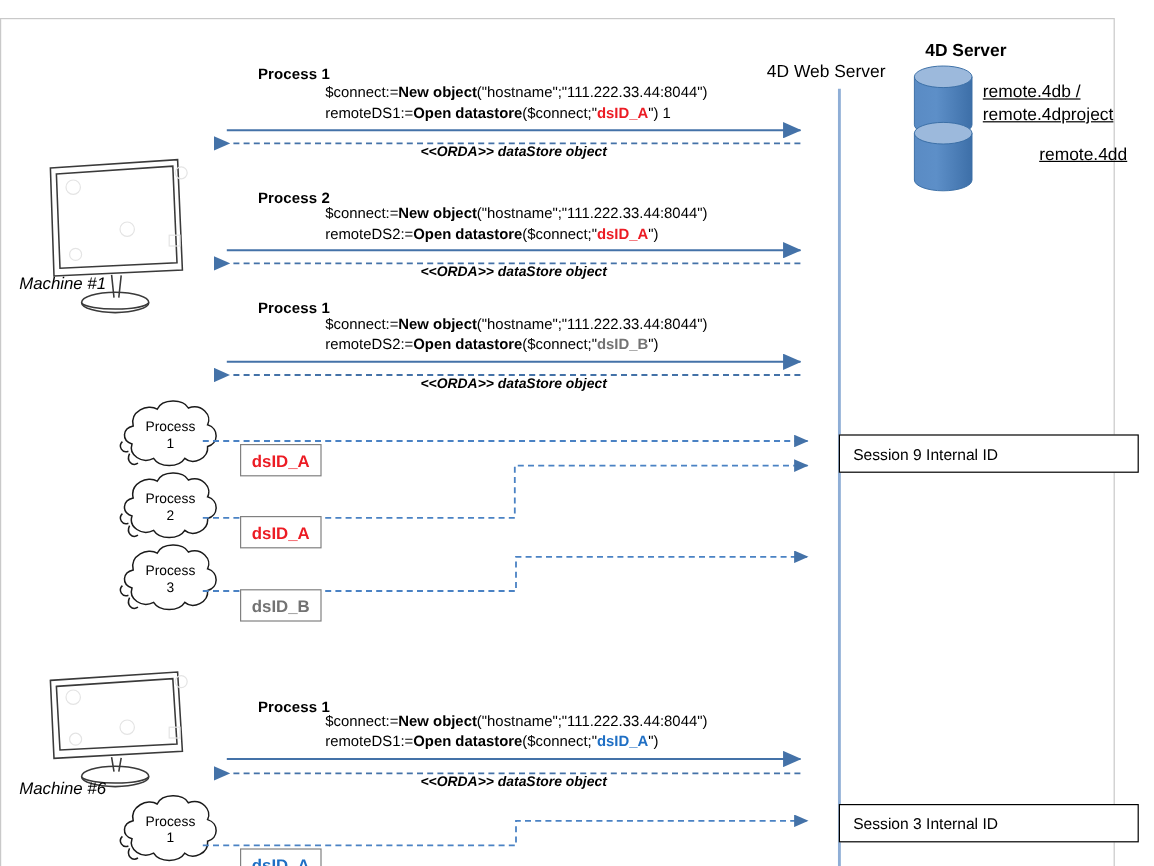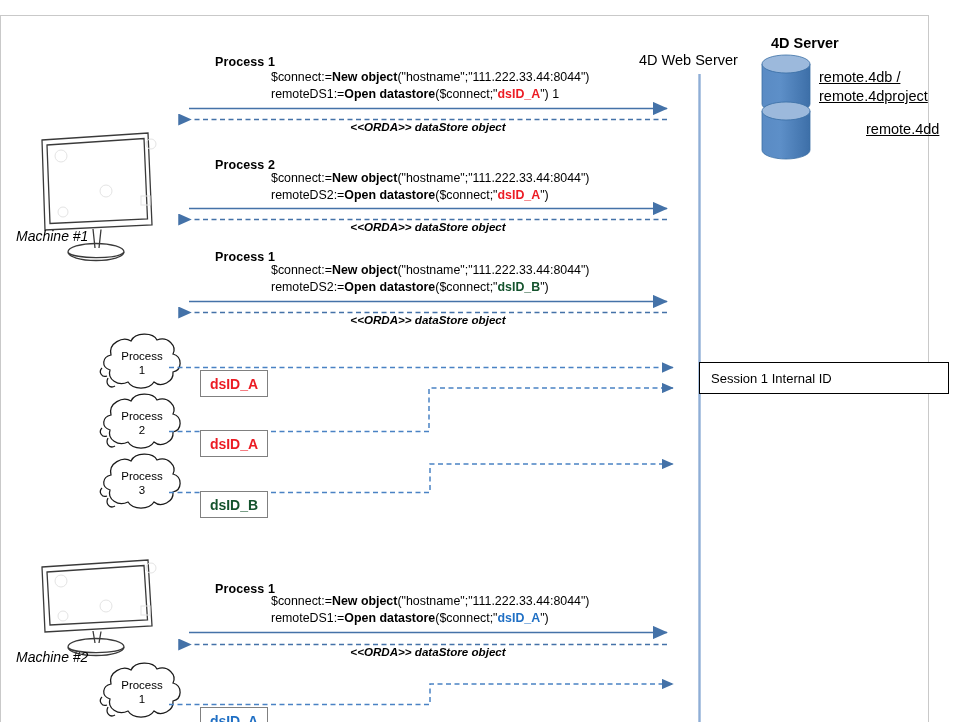--- a/index.html
+++ b/index.html
@@ -20,21 +20,21 @@
 
   
   .proc-label{
     font-size:12.5px;font-weight:bold;letter-spacing:.1px;margin-left:28px;
   }
   .code{
     font-size:12.4px;line-height:17px;white-space:nowrap;
   }
   .code b{font-weight:bold;}
   .ds-red{color:#ec1c24;font-weight:bold;}
-  .ds-green{color:#14532d;font-weight:bold;}
+  .ds-green{color:#737373;font-weight:bold;}
   .ds-blue{color:#1f6fc4;font-weight:bold;}
   .orda{
     font-size:11.6px;font-style:italic;font-weight:bold;
     text-align:center;width:100%;
   }
   .machine-label{
     font-size:14px;font-style:italic;text-align:left;width:160px;
   }
   .srv-title{font-size:14.5px;font-weight:bold;}
   .srv-text{font-size:14.5px;line-height:19px;text-decoration:underline;}
@@ -192,21 +192,21 @@
   <div class="abs srv-title" style="left:770px;top:19px;">4D Server</div>
   <div class="abs webserver-label" style="left:638px;top:36px;">4D Web Server</div>
 
   <div class="abs srv-text" style="left:818px;top:52px;width:140px;">
     <span style="white-space:pre-line;">remote.4db /
 remote.4dproject</span>
   </div>
   <div class="abs srv-text" style="left:818px;top:104px;width:140px;margin-left:47px;">remote.4dd</div>
 
   <div class="abs machine-label" style="left:15px;top:212px;">Machine #1</div>
-  <div class="abs machine-label" style="left:15px;top:633px;">Machine #2</div>
+  <div class="abs machine-label" style="left:15px;top:633px;">Machine #6</div>
 
   <div class="abs proc-label" style="left:186px;top:39px;">Process 1</div>
   <div class="abs code" style="left:270px;top:53px;">
     <div>
       <span>$connect:=</span><b>New object</b><span>("hostname";"111.222.33.44:8044")</span>
     </div>
     <div>
       <span>remoteDS1:=</span><b>Open datastore</b><span>($connect;"</span><span class="ds-red">dsID_A</span><span>") 1</span>
     </div>
   </div>
@@ -260,15 +260,16 @@
   <div class="abs cloud-label" style="left:96px;top:662px;">
     <div>Process</div>
     <div>1</div>
   </div>
 
   <div class="abs dsid-box ds-red" style="left:199px;top:354px;width:68px;height:27px;">dsID_A</div>
   <div class="abs dsid-box ds-red" style="left:199px;top:414px;width:68px;height:27px;">dsID_A</div>
   <div class="abs dsid-box ds-green" style="left:199px;top:475px;width:68px;height:27px;">dsID_B</div>
   <div class="abs dsid-box ds-blue" style="left:199px;top:691px;width:68px;height:27px;">dsID_A</div>
 
-  <div class="abs session-box" style="left:698px;top:346px;width:250px;height:32px;">Session 1 Internal ID</div>
+  <div class="abs session-box" style="left:698px;top:346px;width:250px;height:32px;">Session 9 Internal ID</div>
+  <div class="abs session-box" style="left:698px;top:654px;width:250px;height:32px;">Session 3 Internal ID</div>
 
 </div>
 
 </body></html>

